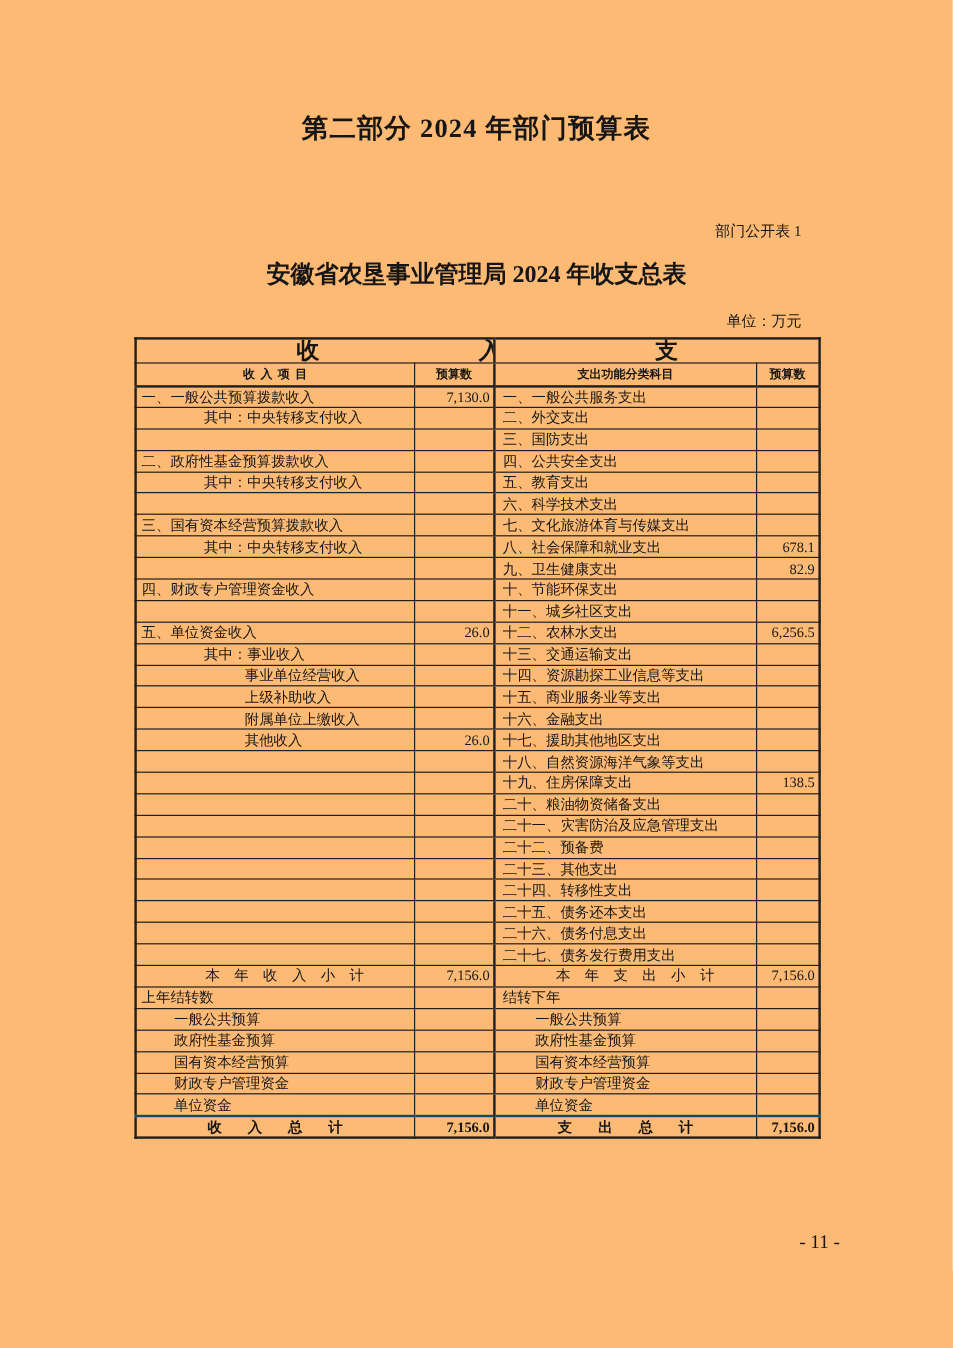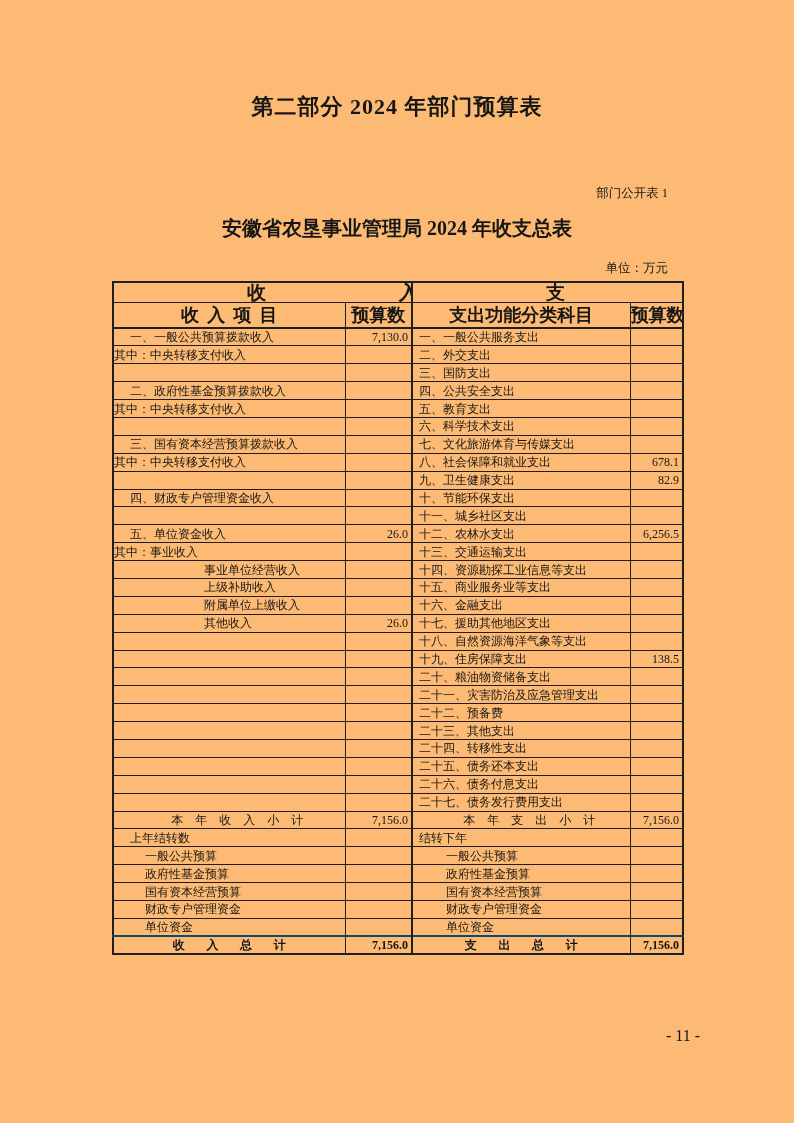--- a/index.html
+++ b/index.html
@@ -30,31 +30,31 @@
   }
   .budget th, .budget td {
     border:1px solid #1f1f1f; overflow:hidden; white-space:nowrap;
     font-size:12px; font-weight:normal; vertical-align:middle;
   }
   thead tr.group th {
     height:17px; font-weight:bold; font-size:19px; text-align:center;
     letter-spacing:7em; text-indent:7em; line-height:1;
   }
   thead tr.cols th {
-    height:19px; font-weight:bold; font-size:18px; text-align:center;
+    height:19px; font-weight:bold; font-size:10px; text-align:center;
     border-bottom:2px solid #1f1f1f;
   }
   th.spread-sm { letter-spacing:0.45em; text-indent:0.45em; }
   th.mid, td.mid { border-right:2px solid #1f1f1f; }
   tbody td { height:17.9px; line-height:1; }
   td.num { text-align:right; padding-right:3px; }
   td.item { text-align:left; }
   
-  .ind0 { padding-left:16px; }
-  .ind1 { }
+  .ind0 { padding-left:4px; }
+  .ind1 { padding-left:56px; }
   .ind2 { padding-left:90px; }
   .ind3 { padding-left:31px; }
   
   .xind0 { padding-left:6px; }
   .xind3 { padding-left:33px; }
   tr.row-subtotal td.item {
     text-align:center; letter-spacing:1em; text-indent:1em; padding-left:16px;
   }
   tr.row-total td { font-weight:bold; border-top:2px solid #0c4a6e; }
   tr.row-total td.item {

